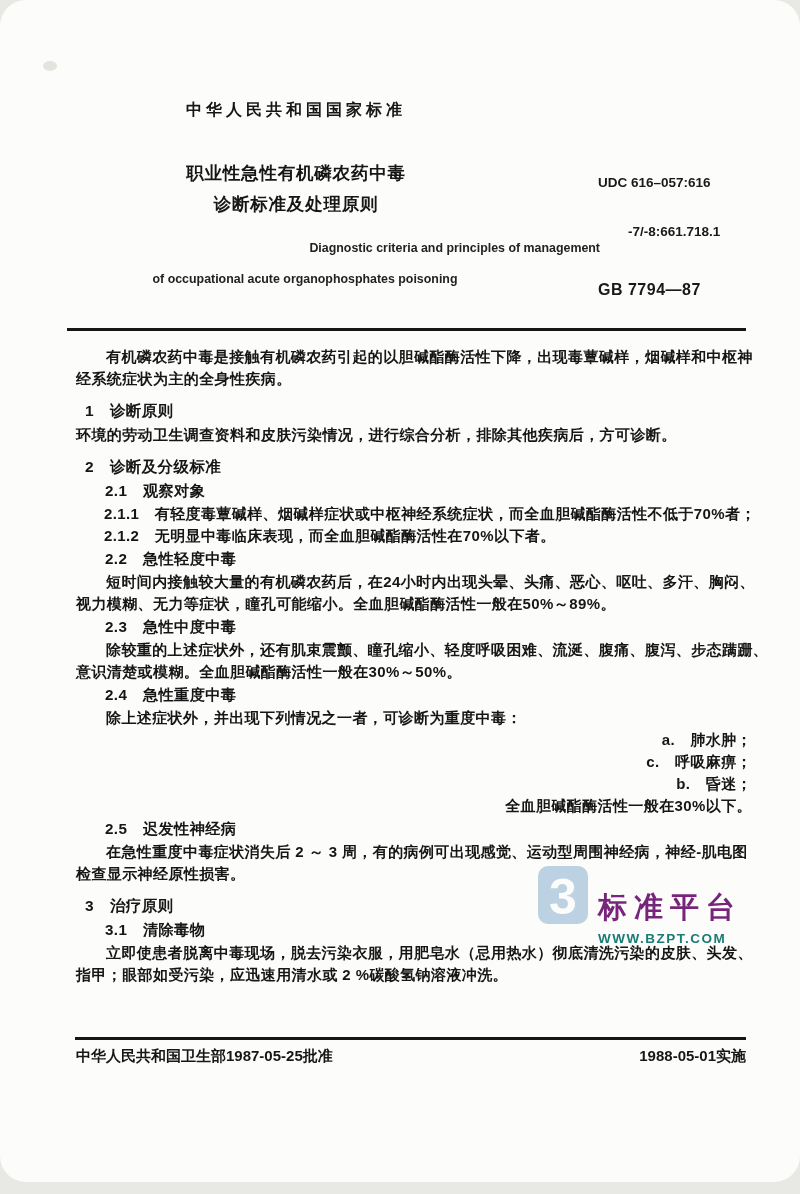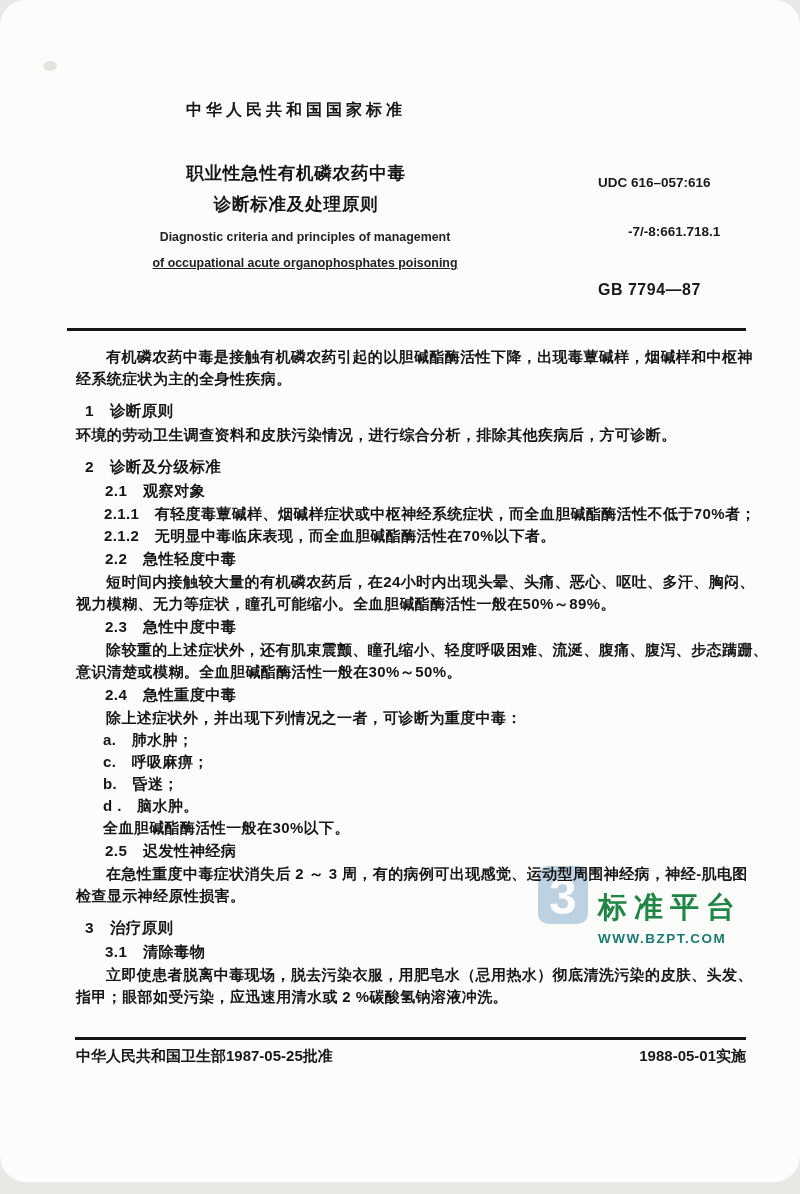--- a/index.html
+++ b/index.html
@@ -12,47 +12,47 @@
     color:#161616;
     overflow:hidden;
     border-radius:26px;
   }
   .abs{position:absolute;}
   .center-col{left:0;width:592px;text-align:center;}
   .std-label{top:100px;font-size:16px;font-weight:700;letter-spacing:4px;}
   .title-line1{top:161px;font-size:17.5px;font-weight:700;letter-spacing:0.8px;}
   .title-line2{top:192px;font-size:17.5px;font-weight:700;letter-spacing:0.8px;}
   .en-line{left:10px;width:590px;text-align:center;font-size:12.4px;font-weight:700;color:#222;}
-  .en1{top:230px;}
-  .en2{top:256px;text-decoration:underline;}
+  .en1{top:241px;text-align:right;}
+  .en2{top:272px;}
   .udc-block{top:145px;left:598px;font-size:13.5px;font-weight:700;white-space:pre;color:#191919;}
   .udc2{margin-left:30px;margin-top:4px;}
   .gbno{margin-top:12px;font-size:16px;letter-spacing:0.5px;}
   .rule{background:#161616;height:3px;}
   .rule-top{top:328px;left:67px;width:679px;}
   .rule-bottom{top:1037px;left:75px;width:671px;}
   .smudge{top:61px;left:43px;width:14px;height:10px;background:#e4e4df;border-radius:50%;}
 
   .flow{
     top:346px;left:76px;width:676px;
     font-size:15px;line-height:22px;letter-spacing:0.4px;
     font-weight:600;z-index:2;
   }
   .ln{white-space:pre;height:22px;}
   .ind{text-indent:30px;}
   .h-sec{font-weight:700;margin:10px 0 2px 9px;font-size:15.5px;}
   .h-sub{font-weight:700;margin:1px 0 1px 29px;font-size:15.2px;}
   .sub-item{margin-left:28px;}
-  .li{margin-left:27px;}
+  .li{margin-left:27px;text-align:right;}
 
   .watermark{top:862px;left:536px;width:215px;z-index:1;opacity:0.95;}
   .wm-row{display:flex;align-items:flex-start;}
   .wm-logo{flex:0 0 auto;}
   .wm-texts{margin-left:6px;}
-  .wm-name{font-size:29px;font-weight:700;letter-spacing:7px;color:#15803d;margin-top:26px;white-space:pre;}
+  .wm-name{font-size:29px;font-weight:700;letter-spacing:7px;color:#701a75;margin-top:26px;white-space:pre;}
   .wm-url{font-size:13.5px;font-weight:700;letter-spacing:1.5px;color:#0f766e;margin-top:3px;white-space:pre;}
 
   .footer-row{
     top:1047px;left:76px;width:670px;
     display:flex;justify-content:space-between;
     font-size:15px;font-weight:700;z-index:3;white-space:pre;
   }
 </style>
 </head>
 <body>
@@ -109,21 +109,20 @@
 
     <div class="ln h-sub">2.3　急性中度中毒</div>
     <div class="ln ind">除较重的上述症状外，还有肌束震颤、瞳孔缩小、轻度呼吸困难、流涎、腹痛、腹泻、步态蹒跚、</div>
     <div class="ln">意识清楚或模糊。全血胆碱酯酶活性一般在30%～50%。</div>
 
     <div class="ln h-sub">2.4　急性重度中毒</div>
     <div class="ln ind">除上述症状外，并出现下列情况之一者，可诊断为重度中毒：</div>
     <div class="ln li">a.　肺水肿；</div>
     <div class="ln li">c.　呼吸麻痹；</div>
     <div class="ln li">b.　昏迷；</div>
-    <div class="ln li">d .　脑水肿。</div>
     <div class="ln li">全血胆碱酯酶活性一般在30%以下。</div>
 
     <div class="ln h-sub">2.5　迟发性神经病</div>
     <div class="ln ind">在急性重度中毒症状消失后 2 ～ 3 周，有的病例可出现感觉、运动型周围神经病，神经-肌电图</div>
     <div class="ln">检查显示神经原性损害。</div>
 
     <div class="ln h-sec">3　治疗原则</div>
 
     <div class="ln h-sub">3.1　清除毒物</div>
     <div class="ln ind">立即使患者脱离中毒现场，脱去污染衣服，用肥皂水（忌用热水）彻底清洗污染的皮肤、头发、</div>

